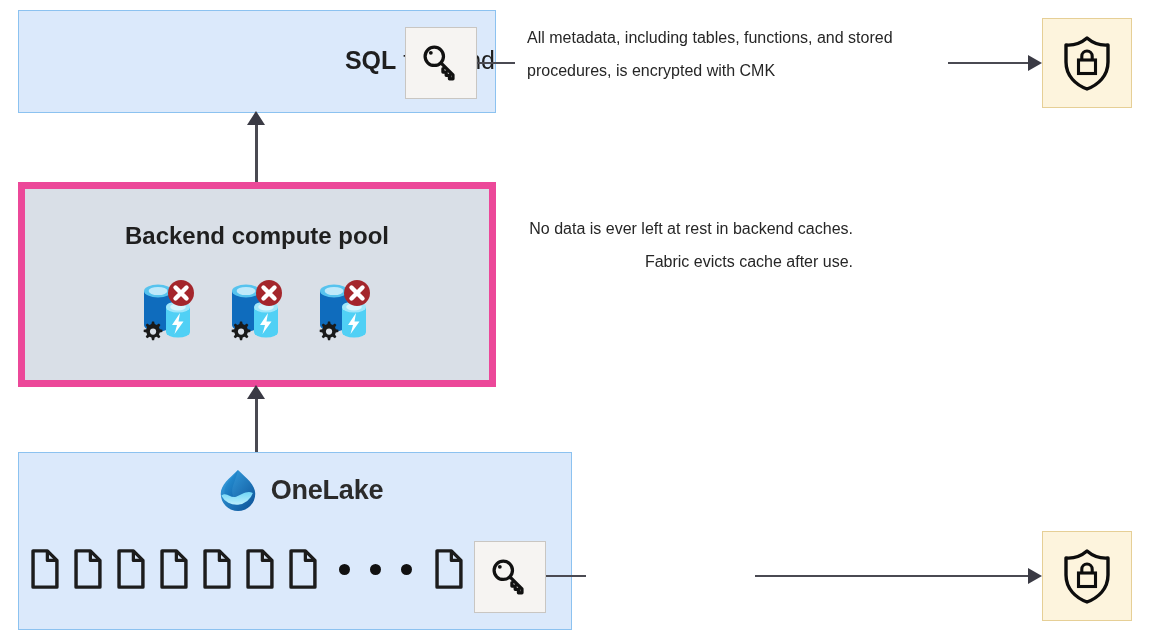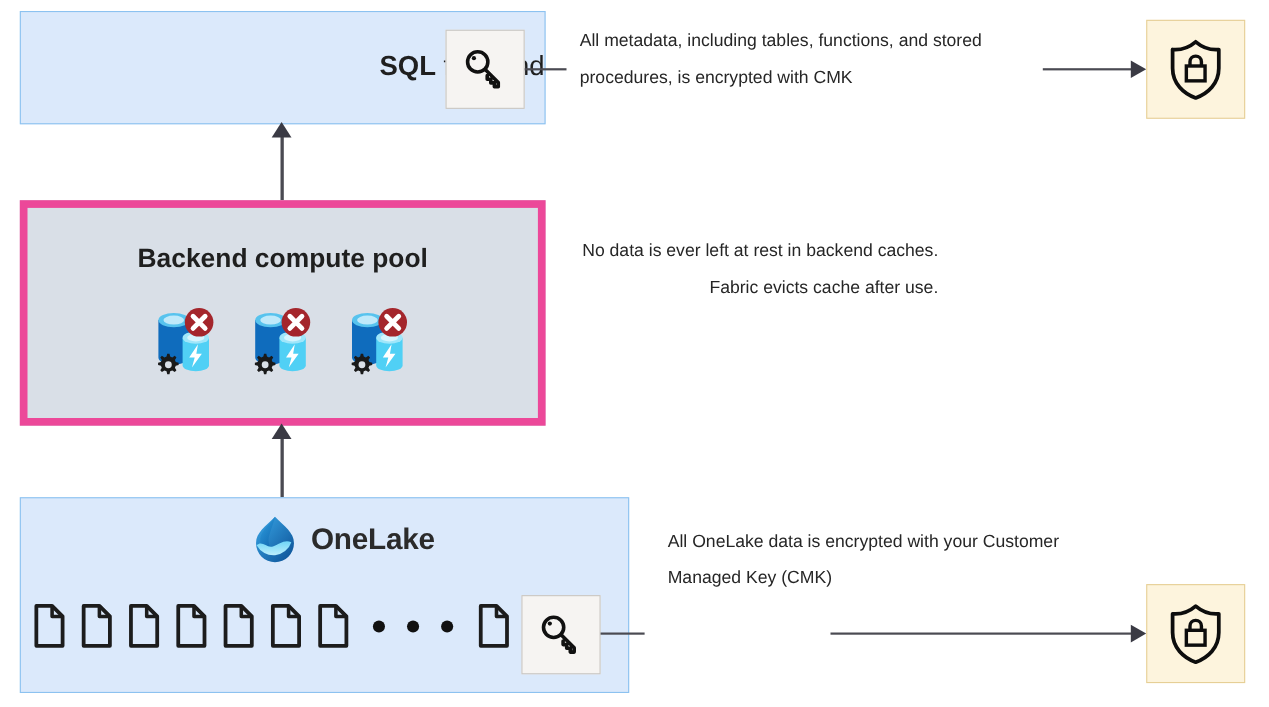--- a/index.html
+++ b/index.html
@@ -185,21 +185,21 @@
   }
   .pool-node {
     position: relative;
     width: 66px;
     height: 70px;
   }
 
   
   .onelake-brand {
     position: absolute;
-    left: 16px;
+    left: 4px;
     top: 14px;
     width: 100%;
     display: flex;
     align-items: center;
     justify-content: center;
     gap: 10px;
   }
   .onelake-word {
     font-size: 27px;
     font-weight: 700;
@@ -427,21 +427,20 @@
       <g fill="none" stroke="#111111" stroke-width="3.4" stroke-linejoin="round" stroke-linecap="round">
         <circle cx="17" cy="17" r="9.6"></circle>
         <path d="M23.9 23.9 L36.5 36.5 L36.5 40.5 L32.8 40.5 L32.8 36.9 L29.4 36.9 L29.4 33.4 L26.0 33.4 L26.0 30.0"></path>
       </g>
       <circle cx="13.4" cy="13.4" r="2.0" fill="#111111"></circle>
     </svg>
   </div>
 
   <div class="hline conn-key-bot"></div>
 
-  <div class="note note-bottom">All OneLake data is encrypted with your Customer Managed Key (CMK)</div>
 
   <div class="hline conn-arr-bot"></div>
   <div class="arrow-right conn-arr-bot-h"></div>
 
   <div class="shield-tile shield-tile-bottom">
     <svg width="56" height="58" viewBox="0 0 56 58">
       <path d="M28 4 C 21 10, 13 11.5, 7 11 L 7 28 C 7 42, 17 51, 28 55 C 39 51, 49 42, 49 28 L 49 11 C 43 11.5, 35 10, 28 4 Z" fill="none" stroke="#0d0d0d" stroke-width="3.4" stroke-linejoin="round"></path>
       <rect x="19.5" y="26" width="17" height="13.5" fill="none" stroke="#0d0d0d" stroke-width="3.1"></rect>
       <path d="M22.8 26 L22.8 22.2 A5.2 5.2 0 0 1 33.2 22.2 L33.2 26" fill="none" stroke="#0d0d0d" stroke-width="3.1"></path>
     </svg>

